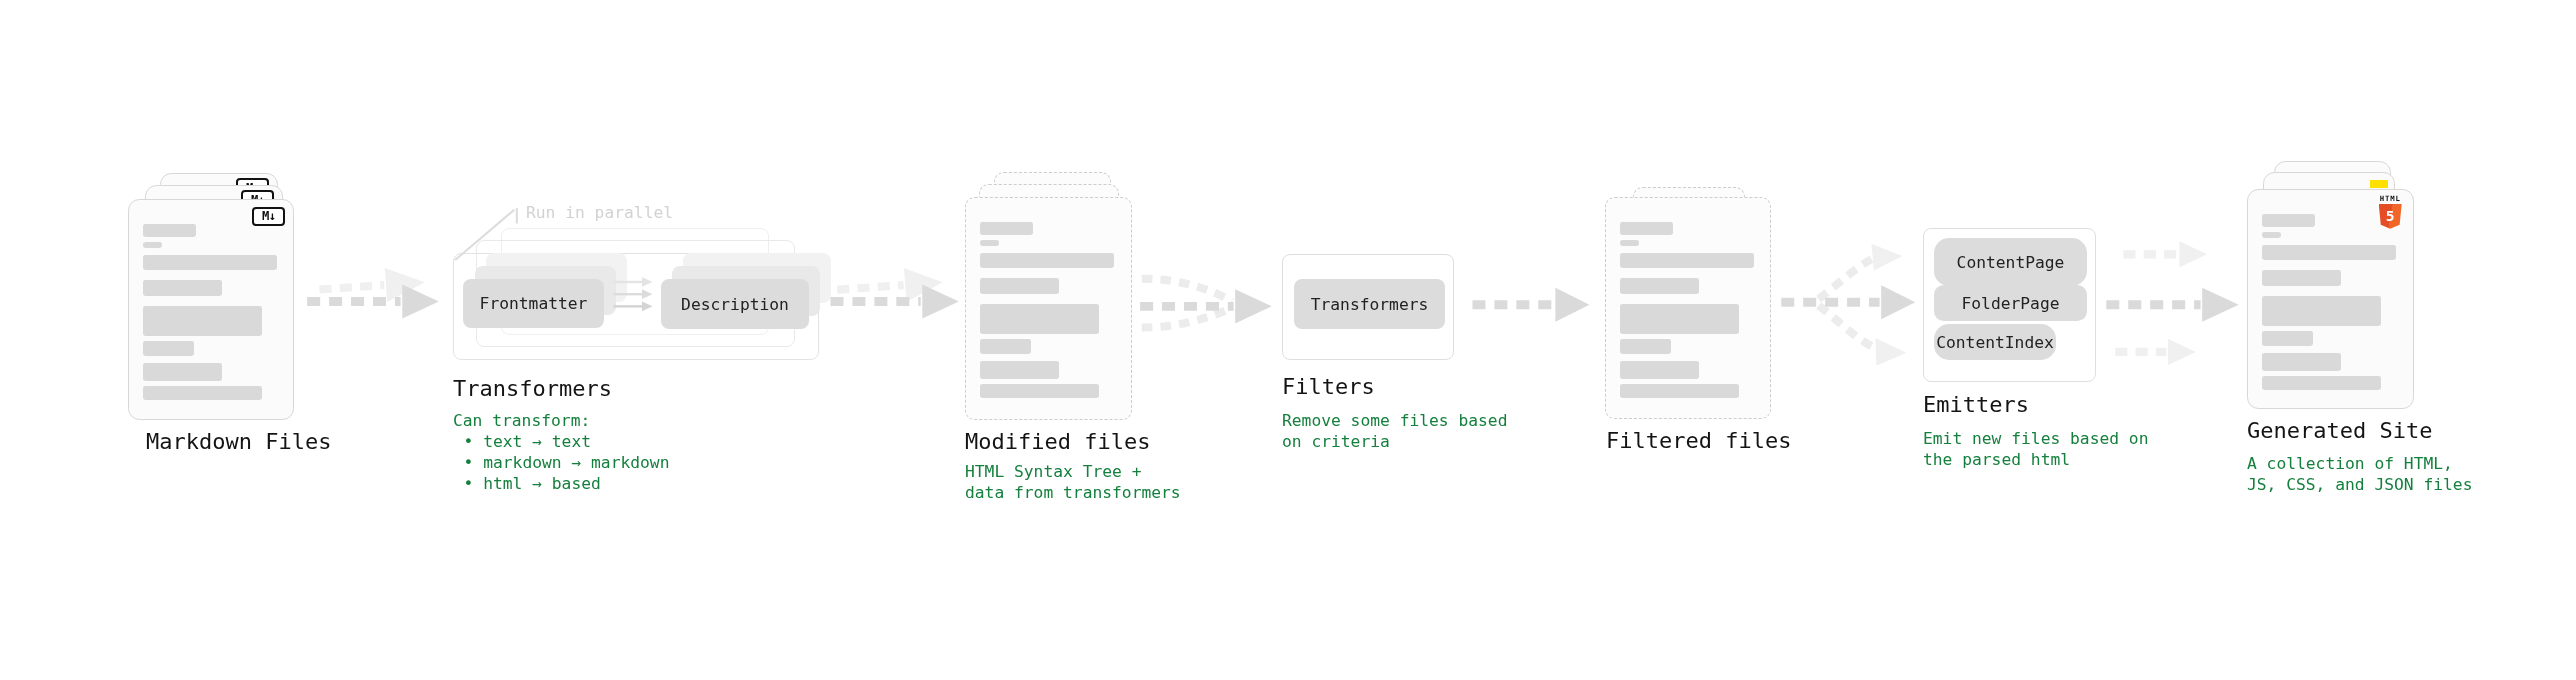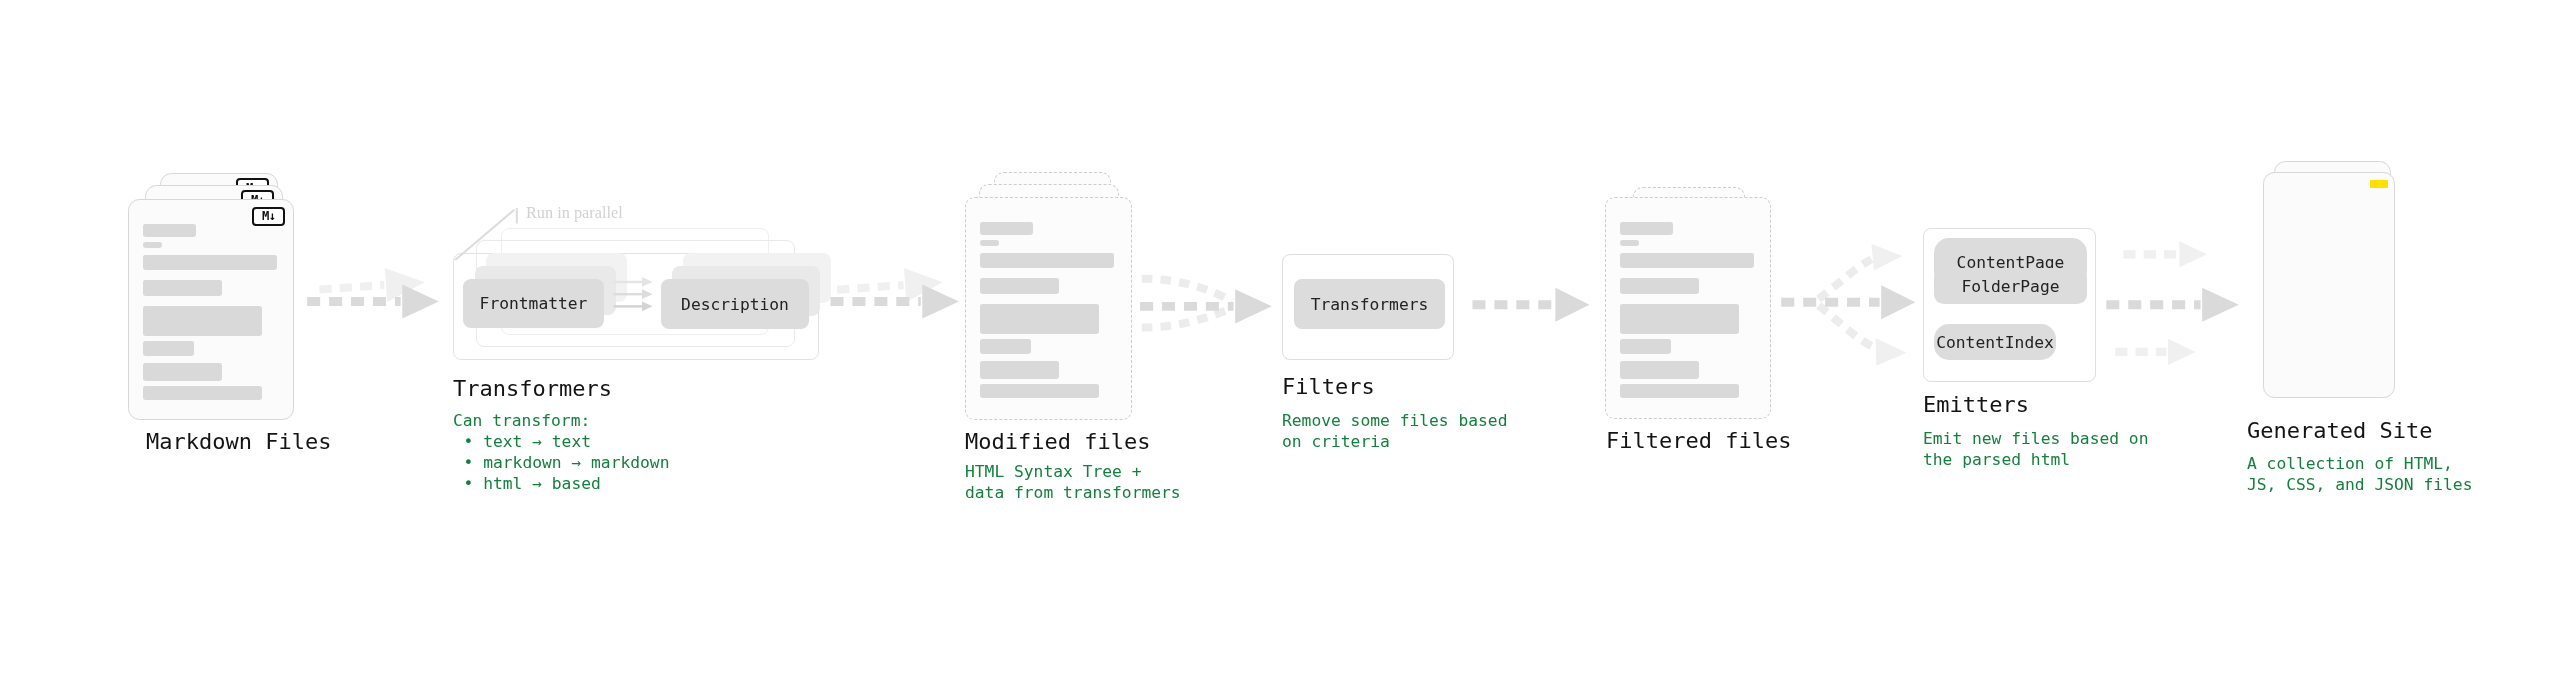--- a/index.html
+++ b/index.html
@@ -65,21 +65,21 @@
     position: absolute; border-radius: 8.1px; background: #dcdcdc;
     display: flex; align-items: center; justify-content: center;
     font-size: 16.3px; color: #222;
   }
   .gbox.ghost1 { background: #e9e9e9; }
   .gbox.ghost2 { background: #f2f2f2; }
   
   .h { position: absolute; font-size: 22px; line-height: 23px; color: #141414; white-space: nowrap; }
   .d { position: absolute; font-size: 16.3px; line-height: 21px; color: #15803d; white-space: nowrap; }
   .d .indent { padding-left: 10.6px; }
-  .note { position: absolute; font-size: 16.3px; color: #d2d2d2; white-space: nowrap; font-family: Liberation Serif, serif; }
+  .note { position: absolute; font-size: 16.3px; color: #d2d2d2; white-space: nowrap; }
   
   svg.arrows { position: absolute; left: 0; top: 0; pointer-events: none; }
   .adark  { stroke: #dadada; stroke-width: 11; stroke-dasharray: 16 11; fill: none; }
   .alight { stroke: #f0f0f0; stroke-width: 10; stroke-dasharray: 15 10; fill: none; }
   .acurve { stroke: #ececec; stroke-width: 10; stroke-dasharray: 13 10; fill: none; }
   .tdark  { fill: #dadada; }
   .tlight { fill: #f0f0f0; }
   .mini   { stroke-width: 3; fill: none; }
   .leader { stroke: #dcdcdc; stroke-width: 2.5; fill: none; }
 </style>
@@ -167,36 +167,50 @@
     <div class="bar b4"></div>
     <div class="bar b5"></div>
     <div class="bar b6"></div>
     <div class="bar b7"></div>
     <div class="bar b8"></div>
   </div>
   <div class="h" style="left:1606px;top:429px">Filtered files</div>
 
   <div class="tframe" style="left:1923px;top:228px;width:173px;height:154px;border-color:#dedede"></div>
   <div class="gbox" style="left:1934px;top:238px;width:153px;height:48px;border-radius:15px">ContentPage</div>
-  <div class="gbox" style="left:1934px;top:268px;width:153px;height:36px;border-radius:9.8px">FolderPage</div>
+  <div class="gbox" style="left:1934px;top:285px;width:153px;height:36px;border-radius:9.8px">FolderPage</div>
   <div class="gbox" style="left:1934px;top:324px;width:122px;height:36px;border-radius:15px">ContentIndex</div>
   <div class="h" style="left:1923px;top:393px">Emitters</div>
   <div class="d" style="left:1923px;top:428px">
     <div>Emit new files based on</div>
     <div>the parsed html</div>
   </div>
 
   <div class="card" style="left:2274px;top:161px;width:117px;height:226px">
     <div class="css-badge">
       <div class="t">CSS</div>
       <div class="u"></div>
     </div>
   </div>
   <div class="card" style="left:2263px;top:172px;width:132px;height:226px">
     <div class="js-badge"></div>
+  </div>
+  <div class="card" style="left:2247px;top:189px;width:167px;height:220px">
+    <div class="h5-badge">
+      <div class="brand">HTML</div>
+      <div class="shield">5</div>
+    </div>
+    <div class="bar b1"></div>
+    <div class="bar b2"></div>
+    <div class="bar b3"></div>
+    <div class="bar b4"></div>
+    <div class="bar b5"></div>
+    <div class="bar b6"></div>
+    <div class="bar b7"></div>
+    <div class="bar b8"></div>
   </div>
   <div class="h" style="left:2247px;top:419px">Generated Site</div>
   <div class="d" style="left:2247px;top:453px">
     <div>A collection of HTML,</div>
     <div>JS, CSS, and JSON files</div>
   </div>
 
   <svg class="arrows" width="2576" height="681" viewBox="0 0 3170 838">
 
     <path class="leader" d="M 560 320 L 633 258 M 636 256 L 636 275"></path>

